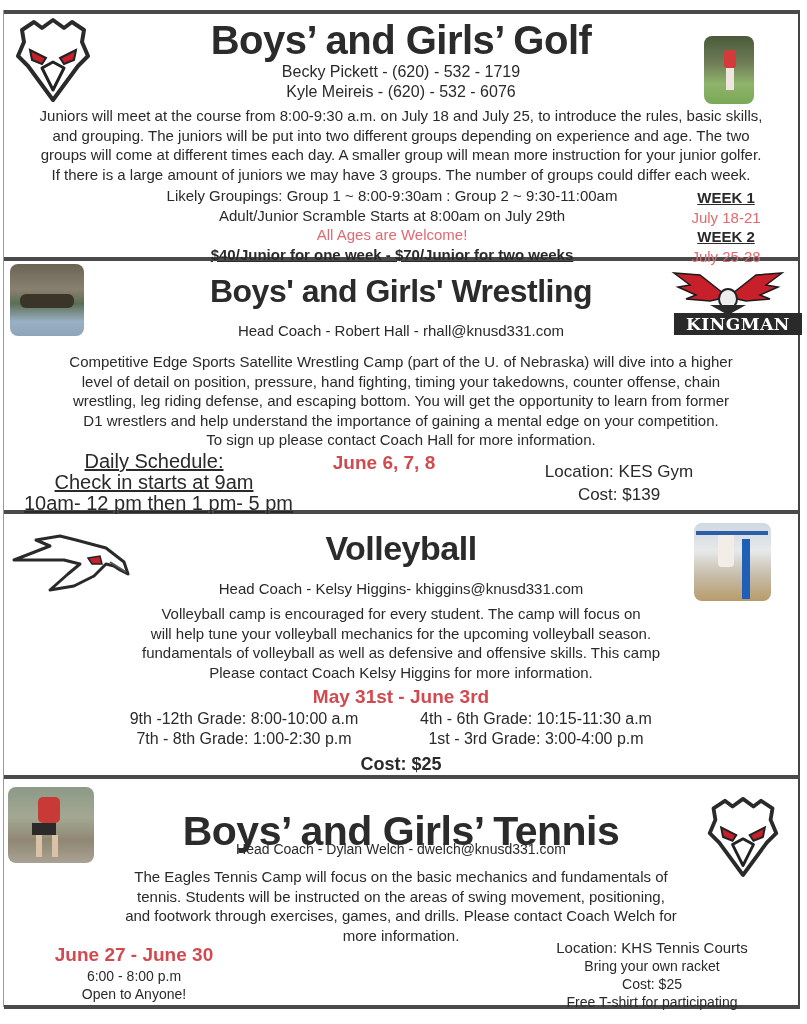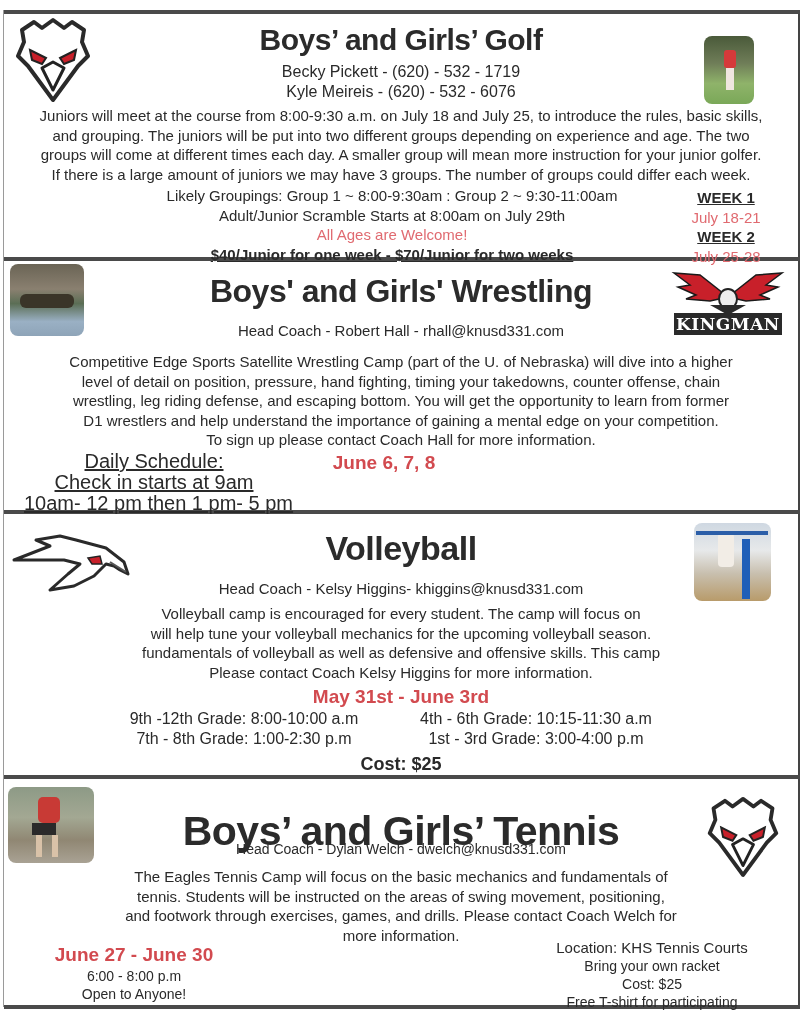--- a/index.html
+++ b/index.html
@@ -35,21 +35,21 @@
   <section class="section" style="top:4px; height:243px;">
 
     <div style="position:absolute; left:8px; top:2px; width:82px; height:86px;">
       <svg width="82" height="86" viewBox="0 0 82 86">
         <path d="M10 14 L22 6 L30 12 L41 4 L52 12 L60 6 L72 14 L70 26 L76 40 L66 50 L41 84 L16 50 L6 40 L12 26 Z" fill="#fff" stroke="#2a2a2a" stroke-width="4" stroke-linejoin="round"></path>
         <path d="M18 34 L34 42 L30 48 L20 44 Z" fill="#c8202a" stroke="#222" stroke-width="2"></path>
         <path d="M64 34 L48 42 L52 48 L62 44 Z" fill="#c8202a" stroke="#222" stroke-width="2"></path>
         <path d="M30 52 L41 46 L52 52 L41 74 Z" fill="#fff" stroke="#222" stroke-width="3" stroke-linejoin="round"></path>
       </svg>
     </div>
-    <div class="title" style="top:6px; font-size:30px; line-height:40px;">Boys’ and Girls’ Golf</div>
+    <div class="title" style="top:6px; font-size:40px; line-height:40px;">Boys’ and Girls’ Golf</div>
     <div class="center txt16" style="top:48px;">
       <span class="line">Becky Pickett - (620) - 532 - 1719</span>
       <span class="line">Kyle Meireis - (620) - 532 - 6076</span>
     </div>
     <div class="photo" style="left:700px; top:22px; width:50px; height:68px; background:linear-gradient(180deg,#4a5a3a 0%,#6f7d58 40%,#8fb36a 70%,#7aa858 100%);">
       <div style="position:absolute; left:20px; top:14px; width:12px; height:18px; background:#d53a3a; border-radius:3px;"></div>
       <div style="position:absolute; left:22px; top:32px; width:8px; height:22px; background:#efe6e0;"></div>
     </div>
     <div class="center txt15" style="top:92px;">
       <span class="line">Juniors will meet at the course from 8:00-9:30 a.m. on July 18 and July 25, to introduce the rules, basic skills,</span>
@@ -77,35 +77,39 @@
     </div>
     <div class="title" style="top:10px; font-size:32px; line-height:40px;">Boys' and Girls' Wrestling</div>
     <div class="center txt15" style="top:60px;">Head Coach - Robert Hall - rhall@knusd331.com</div>
     <div style="position:absolute; left:666px; top:10px; width:116px; height:66px;">
       <svg width="116" height="44" viewBox="0 0 116 44">
         <path d="M58 26 L30 4 L4 2 L20 14 L8 16 L26 24 L16 28 L40 30 Z" fill="#c8202a" stroke="#1a1a1a" stroke-width="1.5"></path>
         <path d="M58 26 L86 4 L112 2 L96 14 L108 16 L90 24 L100 28 L76 30 Z" fill="#c8202a" stroke="#1a1a1a" stroke-width="1.5"></path>
         <ellipse cx="58" cy="28" rx="9" ry="10" fill="#eee" stroke="#222" stroke-width="2"></ellipse>
         <path d="M40 34 L58 44 L76 34 Z" fill="#2a2a2a"></path>
       </svg>
-      <div style="position:absolute; left:4px; top:42px; width:108px; height:22px; background:#2a2a2a; color:#fff; font-family:'DejaVu Serif',serif; font-weight:bold; font-size:17px; line-height:22px; text-align:center; letter-spacing:0.5px;">KINGMAN</div>
+      <div style="position:absolute; left:4px; top:42px; width:128px; height:22px; background:#2a2a2a; color:#fff; font-family:'DejaVu Serif',serif; font-weight:bold; font-size:17px; line-height:22px; text-align:center; letter-spacing:0.5px;">KINGMAN</div>
     </div>
     <div class="center txt15" style="top:91px;">
       <span class="line">Competitive Edge Sports Satellite Wrestling Camp (part of the U. of Nebraska) will dive into a higher</span>
       <span class="line">level of detail on position, pressure, hand fighting, timing your takedowns, counter offense, chain</span>
       <span class="line">wrestling, leg riding defense, and escaping bottom. You will get the opportunity to learn from former</span>
       <span class="line">D1 wrestlers and help understand the importance of gaining a mental edge on your competition.</span>
       <span class="line">To sign up please contact Coach Hall for more information.</span>
     </div>
     <div style="position:absolute; left:20px; width:260px; top:190px; text-align:center; font-size:20px; line-height:21px;">
       <span class="line ul">Daily Schedule:</span>
       <span class="line ul">Check in starts at 9am</span>
       <span class="line ul">10am- 12 pm then 1 pm- 5 pm</span>
     </div>
     <div class="red" style="position:absolute; left:300px; width:160px; top:191px; text-align:center; font-size:19px; font-weight:bold;">June 6, 7, 8</div>
+    <div style="position:absolute; left:510px; width:210px; top:199px; text-align:center; font-size:17px; line-height:23px;">
+      <span class="line">Location: KES Gym</span>
+      <span class="line">Cost: $139</span>
+    </div>
   </section>
 
   <section class="section" style="top:504px; height:261px;">
     <div style="position:absolute; left:6px; top:12px; width:122px; height:66px;">
       <svg width="122" height="66" viewBox="0 0 122 66">
         <path d="M4 34 L40 20 L26 14 L50 10 L66 14 L96 22 L114 36 L118 48 L110 44 L104 40 L96 38 L84 50 L64 60 L40 64 L58 48 L70 38 L54 34 Z" fill="#fff" stroke="#2a2a2a" stroke-width="3" stroke-linejoin="round"></path>
         <path d="M78 32 L90 30 L92 38 L82 38 Z" fill="#c8202a" stroke="#222" stroke-width="1.5"></path>
         <path d="M100 36 L116 46" stroke="#555" stroke-width="2"></path>
       </svg>
     </div>

